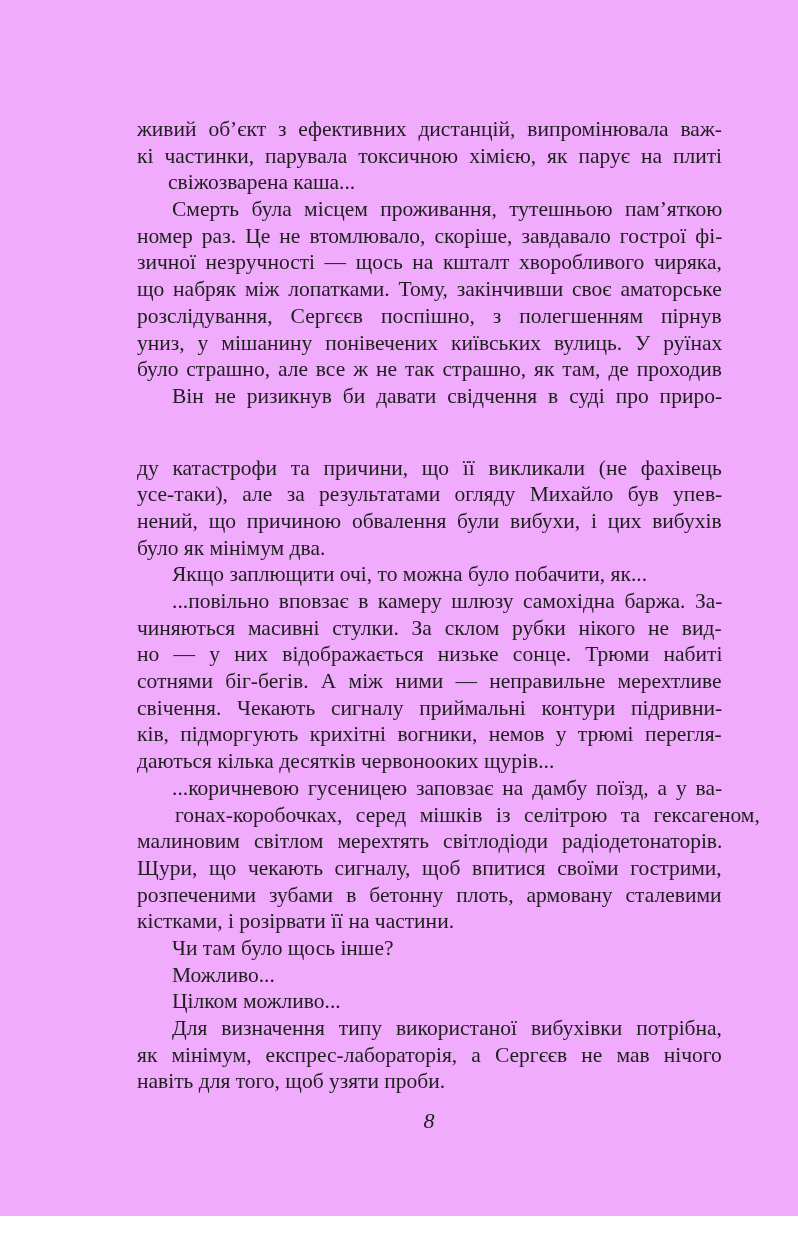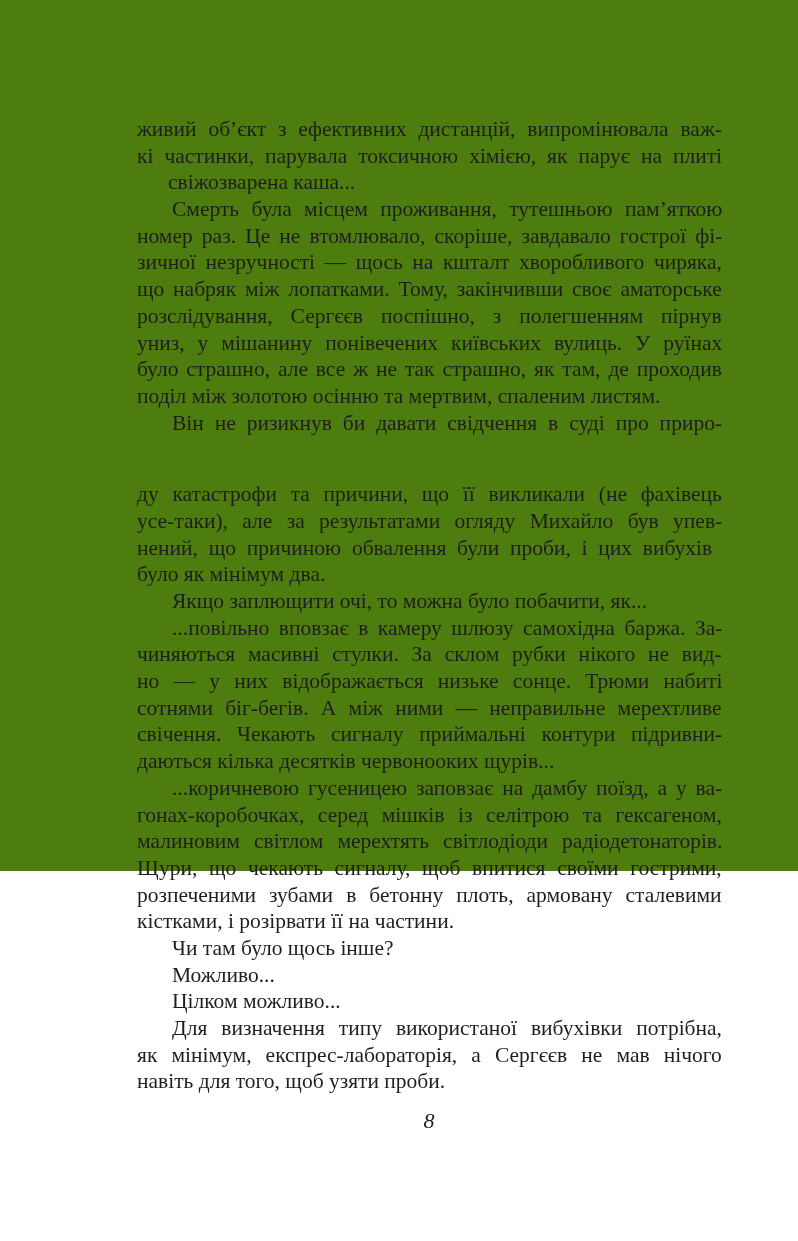--- a/index.html
+++ b/index.html
@@ -10,22 +10,22 @@
     body {
       width: 798px;
       height: 1241px;
       position: relative;
       overflow: hidden;
     }
     .page {
       position: absolute;
       left: 0; top: 0;
       width: 798px;
-      height: 871px;
-      background: #4d7c0f;
+      height: 1216px;
+      background: #f0abfc;
     }
     .text-column {
       position: absolute;
       left: 137px;
       top: 116px;
       width: 585px;
       font-family: "Liberation Serif", "DejaVu Serif", serif;
       font-size: 21.5px;
       line-height: 26.7px;
       color: #1e1e1e;
@@ -65,35 +65,35 @@
       <span class="line" style="white-space: nowrap; display: block; text-align: left; text-align-last: left; word-spacing: 6.5px;">живий об’єкт з ефективних дистанцій, випромінювала важ-</span>
       <span class="line" style="white-space: nowrap; display: block; text-align: left; text-align-last: left; word-spacing: 5.625px;">кі частинки, парувала токсичною хімією, як парує на плиті</span>
       <span class="line last" style="white-space: nowrap; display: block; text-align: left; text-align-last: left; margin-left: 31px;">свіжозварена каша...</span>
       <span class="line indent" style="white-space: nowrap; display: block; text-align: left; text-align-last: left; word-spacing: 7px;">Смерть була місцем проживання, тутешньою пам’яткою</span>
       <span class="line" style="white-space: nowrap; display: block; text-align: left; text-align-last: left; word-spacing: 3.75px;">номер раз. Це не втомлювало, скоріше, завдавало гострої фі-</span>
       <span class="line" style="white-space: nowrap; display: block; text-align: left; text-align-last: left; word-spacing: 4.14286px;">зичної незручності — щось на кшталт хворобливого чиряка,</span>
       <span class="line" style="white-space: nowrap; display: block; text-align: left; text-align-last: left; word-spacing: 3.42857px;">що набряк між лопатками. Тому, закінчивши своє аматорське</span>
       <span class="line" style="white-space: nowrap; display: block; text-align: left; text-align-last: left; word-spacing: 12.6px;">розслідування, Сергєєв поспішно, з полегшенням пірнув</span>
       <span class="line" style="white-space: nowrap; display: block; text-align: left; text-align-last: left; word-spacing: 7.57143px;">униз, у мішанину понівечених київських вулиць. У руїнах</span>
       <span class="line" style="white-space: nowrap; display: block; text-align: left; text-align-last: left; word-spacing: 2.54545px;">було страшно, але все ж не так страшно, як там, де проходив</span>
-      <span class="line last" style="white-space: nowrap; display: block; text-align: left; text-align-last: left;">поділ між золотою осінню та мертвим, спаленим листям.</span>
       <span class="line indent" style="white-space: nowrap; display: block; text-align: left; text-align-last: left; word-spacing: 5.55556px;">Він не ризикнув би давати свідчення в суді про приро-</span>
       <span class="line" style="white-space: nowrap; display: block; text-align: left; text-align-last: left; word-spacing: 8.375px; margin-top: 45px;">ду катастрофи та причини, що її викликали (не фахівець</span>
       <span class="line" style="white-space: nowrap; display: block; text-align: left; text-align-last: left; word-spacing: 9px;">усе-таки), але за результатами огляду Михайло був упев-</span>
-      <span class="line" style="white-space: nowrap; display: block; text-align: left; text-align-last: left; word-spacing: 5.375px;">нений, що причиною обвалення були проби, і цих вибухів</span>
+      <span class="line" style="white-space: nowrap; display: block; text-align: left; text-align-last: left; word-spacing: 5.375px;">нений, що причиною обвалення були вибухи, і цих вибухів</span>
       <span class="line last" style="white-space: nowrap; display: block; text-align: left; text-align-last: left;">було як мінімум два.</span>
       <span class="line indent last" style="white-space: nowrap; display: block; text-align: right; text-align-last: left;">Якщо заплющити очі, то можна було побачити, як...</span>
       <span class="line indent" style="white-space: nowrap; display: block; text-align: left; text-align-last: left; word-spacing: 4.14286px;">...повільно вповзає в камеру шлюзу самохідна баржа. За-</span>
       <span class="line" style="white-space: nowrap; display: block; text-align: left; text-align-last: left; word-spacing: 7.375px;">чиняються масивні стулки. За склом рубки нікого не вид-</span>
       <span class="line" style="white-space: nowrap; display: block; text-align: left; text-align-last: left; word-spacing: 8.875px;">но — у них відображається низьке сонце. Трюми набиті</span>
       <span class="line" style="white-space: nowrap; display: block; text-align: left; text-align-last: left; word-spacing: 6.85714px;">сотнями біг-бегів. А між ними — неправильне мерехтливе</span>
       <span class="line" style="white-space: nowrap; display: block; text-align: left; text-align-last: left; word-spacing: 10.4px;">свічення. Чекають сигналу приймальні контури підривни-</span>
+      <span class="line" style="white-space: nowrap; display: block; text-align: left; text-align-last: left; word-spacing: 6px;">ків, підморгують крихітні вогники, немов у трюмі перегля-</span>
       <span class="line last" style="white-space: nowrap; display: block; text-align: right; text-align-last: left;">даються кілька десятків червонооких щурів...</span>
       <span class="line indent" style="white-space: nowrap; display: block; text-align: left; text-align-last: left; word-spacing: 3.5px;">...коричневою гусеницею заповзає на дамбу поїзд, а у ва-</span>
-      <span class="line" style="white-space: nowrap; display: block; text-align: center; text-align-last: left; word-spacing: 8.16667px;">гонах-коробочках, серед мішків із селітрою та гексагеном,</span>
+      <span class="line" style="white-space: nowrap; display: block; text-align: center; text-align-last: left; word-spacing: 8.16667px; margin-left: 38px;">гонах-коробочках, серед мішків із селітрою та гексагеном,</span>
       <span class="line" style="white-space: nowrap; display: block; text-align: left; text-align-last: left; word-spacing: 8.75px;">малиновим світлом мерехтять світлодіоди радіодетонаторів.</span>
       <span class="line" style="white-space: nowrap; display: block; text-align: center; text-align-last: left; word-spacing: 6.28571px;">Щури, що чекають сигналу, щоб впитися своїми гострими,</span>
       <span class="line" style="white-space: nowrap; display: block; text-align: center; text-align-last: left; word-spacing: 7.66667px;">розпеченими зубами в бетонну плоть, армовану сталевими</span>
       <span class="line last" style="white-space: nowrap; display: block; text-align: left; text-align-last: left;">кістками, і розірвати її на частини.</span>
       <span class="line indent last" style="white-space: nowrap; display: block; text-align: left; text-align-last: left;">Чи там було щось інше?</span>
       <span class="line indent last" style="white-space: nowrap; display: block; text-align: left; text-align-last: left;">Можливо...</span>
       <span class="line indent last" style="white-space: nowrap; display: block; text-align: left; text-align-last: left;">Цілком можливо...</span>
       <span class="line indent" style="white-space: nowrap; display: block; text-align: left; text-align-last: left; word-spacing: 8.6px;">Для визначення типу використаної вибухівки потрібна,</span>
       <span class="line" style="white-space: nowrap; display: block; text-align: left; text-align-last: left; word-spacing: 8.71429px;">як мінімум, експрес-лабораторія, а Сергєєв не мав нічого</span>
       <span class="line last" style="white-space: nowrap; display: block; text-align: left; text-align-last: left;">навіть для того, щоб узяти проби.</span>

